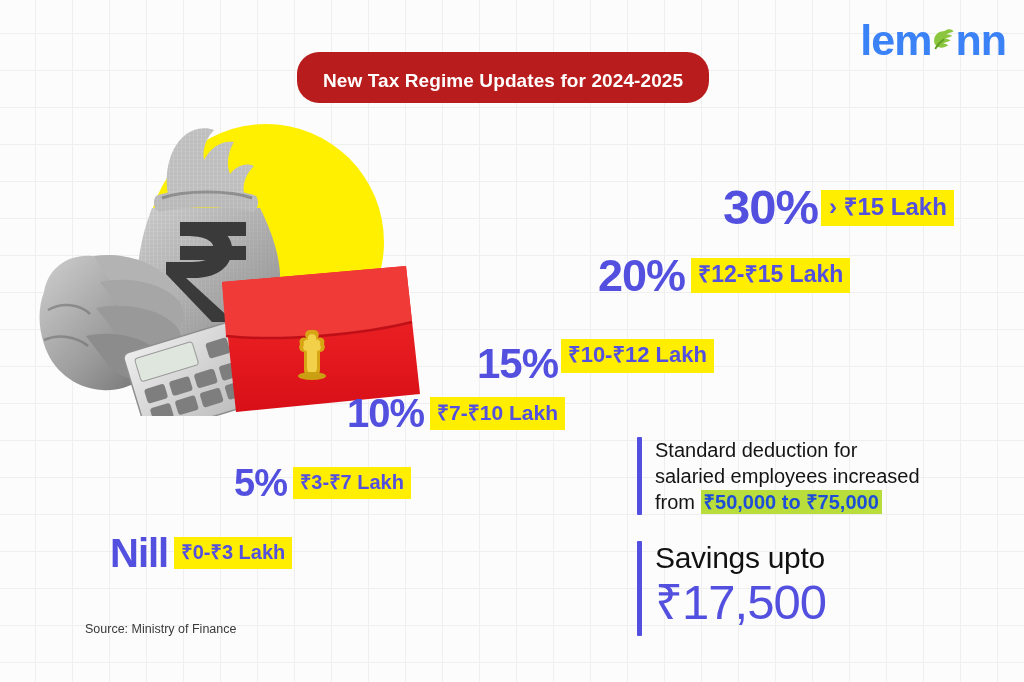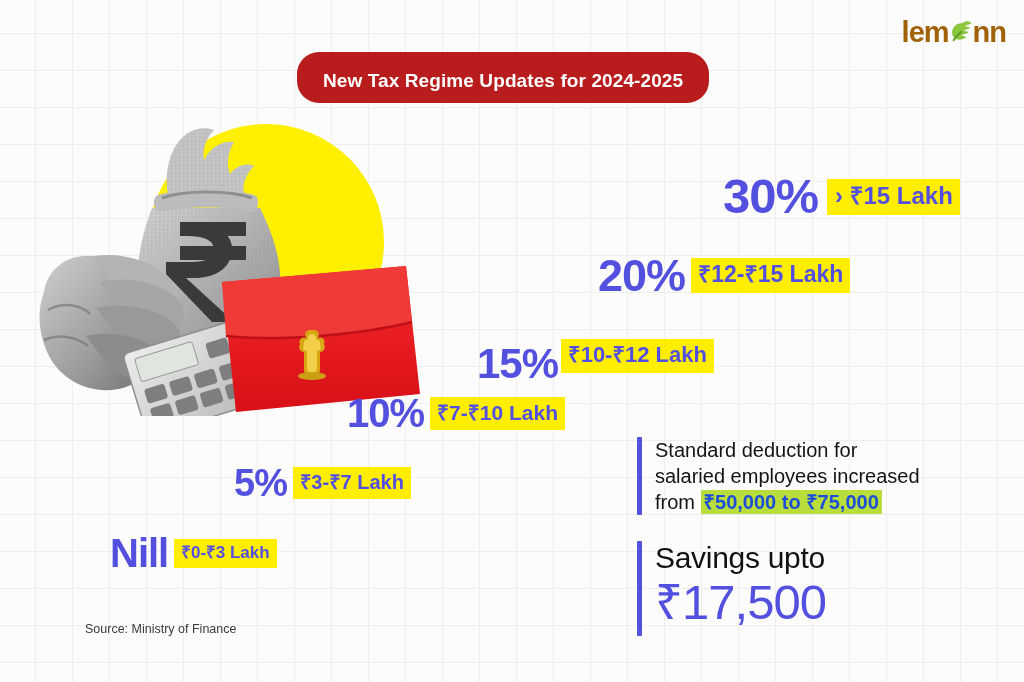--- a/index.html
+++ b/index.html
@@ -20,22 +20,22 @@
     background-size:37px 37px;
     background-position:-2px -4px;
     z-index:0;
   }
   #canvas{ position:absolute; inset:0; z-index:1; }
 
   
   #logo{
     position:absolute; right:18px; top:16px;
     display:flex; align-items:center;
-    font-size:29px; font-weight:700; letter-spacing:-1px;
-    color:#a16207;
+    font-size:43px; font-weight:700; letter-spacing:-1px;
+    color:#3b82f6;
   }
   #logo .lemon-mark{ display:inline-flex; width:26px; height:30px; align-items:center; justify-content:center; margin:0 -1px; }
 
   
   #title-pill{
     position:absolute; left:297px; top:52px;
     background:#b91c1c; color:#fff;
     border-radius:22px;
     padding:18px 26px 11px 26px;
     font-size:19px; font-weight:700; letter-spacing:.1px;
@@ -58,38 +58,38 @@
   .slab .pct{
     color:#5350e0; font-weight:700; letter-spacing:-1px;
     line-height:1;
   }
   .slab .range{
     background:#ffee00; color:#5350e0;
     font-weight:700; line-height:1;
     padding:5px 7px 7px 7px;
     margin-left:6px;
   }
-  #slab-0{ left:723px; top:172px;gap:6px; }
+  #slab-0{ left:723px; top:183px; }
   #slab-0 .pct{ font-size:49px; }
   #slab-0 .range{ font-size:24px; margin-left:3px;padding-left:8px; }
   #slab-1{ left:598px; top:253px; }
   #slab-1 .pct{ font-size:45px; }
   #slab-1 .range{ font-size:23px; }
   #slab-2{ left:477px; top:327px; }
   #slab-2 .pct{ font-size:42px;margin-top:16px; }
   #slab-2 .range{ font-size:22px; margin-left:3px; }
   #slab-3{ left:347px; top:393px; }
   #slab-3 .pct{ font-size:40px; }
   #slab-3 .range{ font-size:21px; }
   #slab-4{ left:234px; top:464px; }
   #slab-4 .pct{ font-size:38px; }
   #slab-4 .range{ font-size:20px; }
   #slab-5{ left:110px; top:533px; }
   #slab-5 .pct{ font-size:40px; }
-  #slab-5 .range{ font-size:17px; }
+  #slab-5 .range{ font-size:20px; }
 
   
   .note{ position:absolute; display:flex; }
   .note .bar{ width:5px; background:#5350e0; border-radius:1px; flex:none; margin-right:13px; }
   .note .body{ display:block; }
 
   #note-deduction{ left:637px; top:437px; width:352px; }
   #note-deduction .bar{ height:78px; }
   #note-deduction .body{
     font-size:20px; line-height:26px; color:#141414; font-weight:400;

